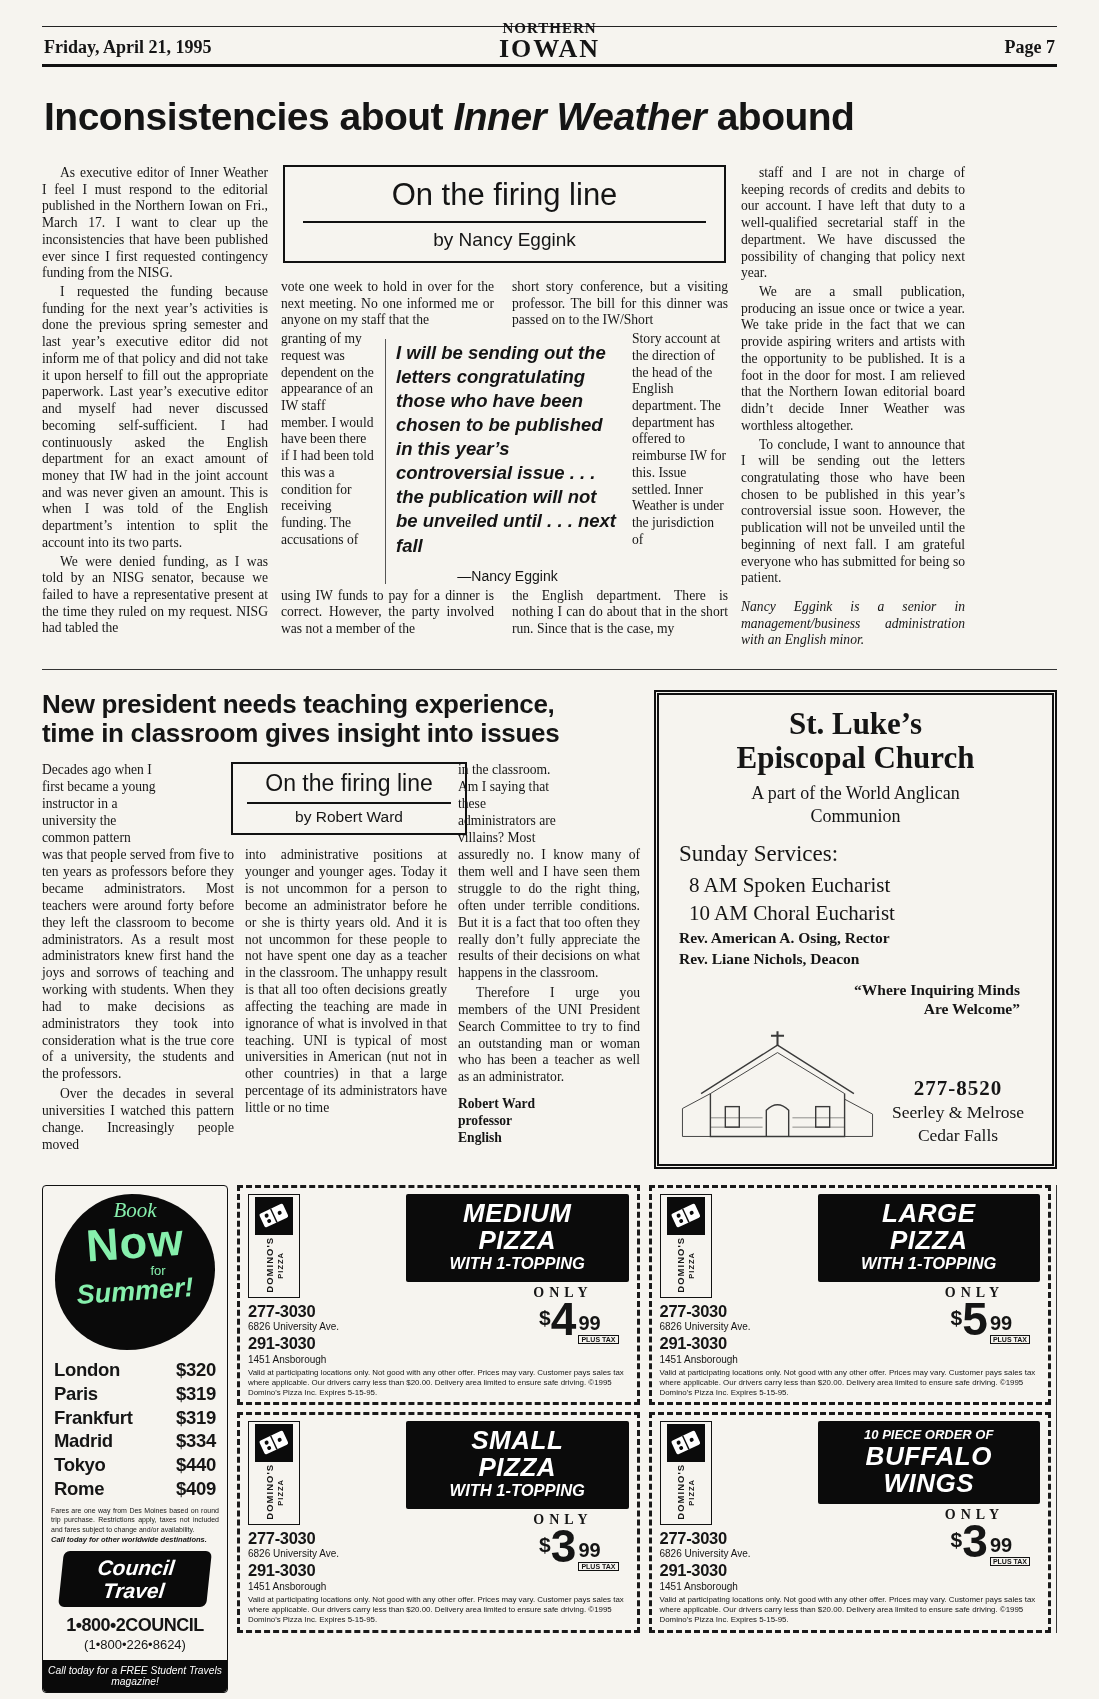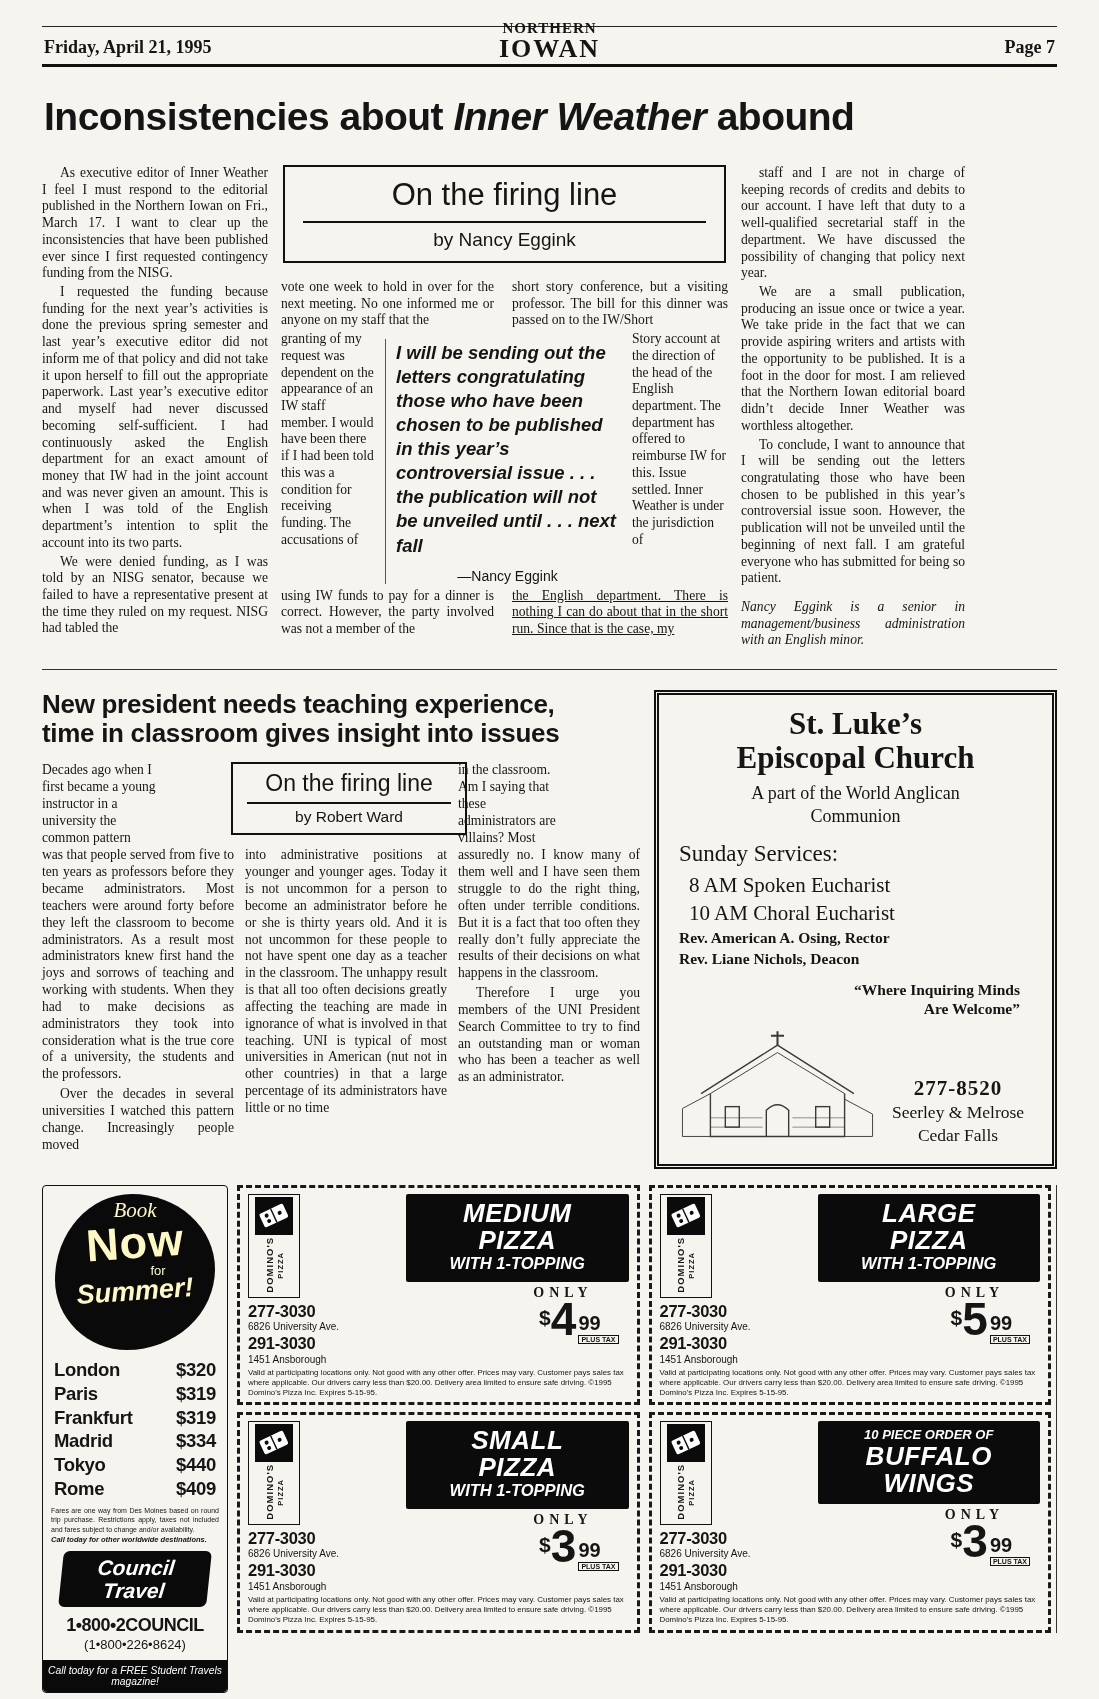--- a/index.html
+++ b/index.html
@@ -31,21 +31,21 @@
   .fb-title{font-family:"Liberation Sans",sans-serif;font-size:31px;border-bottom:2px solid #111;padding-bottom:8px;margin:0 8px 6px;}
   .fb-byline{font-family:"Liberation Sans",sans-serif;font-size:19px;padding-bottom:2px;}
   .a1-c2top{grid-column:1/3;grid-row:2;padding-right:9px;}
   .a1-c3top{grid-column:3/5;grid-row:2;padding-left:9px;}
   .a1-c2nar{grid-column:1;grid-row:3;padding-right:6px;text-align:left !important;}
   .a1-c3nar{grid-column:4;grid-row:3;padding-left:7px;text-align:left !important;}
   .a1-quote{grid-column:2/4;grid-row:3;margin:8px 6px 0 4px;padding:2px 0 0 10px;border-left:1px solid #555;}
   .pq-text{font-family:"Liberation Sans",sans-serif !important;font-weight:bold;font-style:italic;font-size:18.5px !important;line-height:1.3 !important;text-align:left !important;}
   .pq-attr{font-family:"Liberation Sans",sans-serif;font-size:14px;text-align:center;margin-top:10px;}
   .a1-c2bot{grid-column:1/3;grid-row:4;padding-right:9px;margin-top:4px !important;}
-  .a1-c3bot{grid-column:3/5;grid-row:4;padding-left:9px;margin-top:4px !important;text-decoration:underline;}
+  .a1-c3bot{grid-column:3/5;grid-row:4;padding-left:9px;margin-top:4px !important;}
   .bio{font-style:italic;margin-top:12px !important;}
   .section-rule{border-top:1px solid #333;margin:18px 0 20px;}
   
   .mid{display:flex;gap:14px;align-items:stretch;min-height:468px;}
   .a2{width:598px;}
   .a2-headline{font-family:"Liberation Sans",sans-serif;font-weight:bold;font-size:26px;line-height:1.12;margin:0 0 14px 0;letter-spacing:-0.3px;}
   .a2-body{display:grid;grid-template-columns:192px 202px 182px;column-gap:11px;align-content:start;}
   .a2-body p{margin:0;font-size:13.6px;line-height:1.24;text-align:justify;}
   .a2-c1top{grid-column:1;grid-row:1;width:122px;text-align:left !important;}
   .fb-small{grid-column:2;grid-row:1;margin:0 -20px 12px -14px;padding:6px 8px 5px;align-self:start;}
@@ -66,21 +66,21 @@
   .ch-clergy{font-size:15.5px;margin-left:4px;line-height:1.35;font-weight:bold;}
   .ch-tag{font-weight:bold;font-size:15.5px;text-align:right;margin:10px 16px 0 0;line-height:1.25;}
   .ch-bottom{display:flex;flex:1;align-items:flex-end;margin-top:4px;}
   .ch-art{width:205px;height:132px;}
   .ch-right{flex:1;text-align:center;padding-bottom:8px;}
   .ch-phone{font-weight:bold;font-size:21px;letter-spacing:1px;}
   .ch-addr{font-size:17.5px;line-height:1.3;}
   
   .bottom{display:flex;margin-top:16px;align-items:flex-start;}
   .travel{width:186px;border:1px solid #111;border-radius:4px;padding:8px;box-sizing:border-box;font-family:"Liberation Sans",sans-serif;}
-  .tv-logo{background:#0a0a0a;color:#fef9c3;border-radius:48% 52% 55% 45%/55% 48% 52% 45%;height:152px;text-align:center;padding-top:4px;margin:0 4px 8px;}
+  .tv-logo{background:#0a0a0a;color:#86efac;border-radius:48% 52% 55% 45%/55% 48% 52% 45%;height:152px;text-align:center;padding-top:4px;margin:0 4px 8px;}
   .tv-book{font-family:"Liberation Serif",serif;font-style:italic;font-size:21px;}
   .tv-now{font-weight:bold;font-size:45px;line-height:0.9;transform:rotate(-4deg);letter-spacing:1px;}
   .tv-for{font-size:13px;margin-left:46px;line-height:1;}
   .tv-summer{font-weight:bold;font-style:italic;font-size:27px;transform:rotate(-4deg);line-height:1.05;}
   .dest-row{display:flex;justify-content:space-between;font-weight:bold;font-size:18.5px;line-height:1.28;padding:0 3px;letter-spacing:-0.3px;}
   .tv-fine{font-size:7px;line-height:1.3;margin-top:6px;text-align:justify;}
   .tv-fine-b{font-size:7.5px;font-weight:bold;font-style:italic;margin-top:1px;}
   .tv-brand{background:#0a0a0a;color:#fff;text-align:center;font-weight:bold;font-style:italic;font-size:21px;line-height:1.1;border-radius:6px;padding:5px 0;margin:7px 10px 0;transform:skewX(-6deg);}
   .tv-phone1{font-weight:bold;font-size:18px;text-align:center;margin-top:8px;letter-spacing:-0.5px;}
   .tv-phone2{font-size:13px;text-align:center;margin-top:1px;}
@@ -180,20 +180,25 @@
           <div class="a2-col1">
             <p>was that people served from five to ten years as professors before they became administrators. Most teachers were around forty before they left the classroom to become administrators. As a result most administrators knew first hand the joys and sorrows of teaching and working with students. When they had to make decisions as administrators they took into consideration what is the true core of a university, the students and the professors.</p>
             <p class="gap indent">Over the decades in several universities I watched this pattern change. Increasingly people moved</p>
           </div>
           <div class="a2-col2">
             <p>into administrative positions at younger and younger ages. Today it is not uncommon for a person to become an administrator before he or she is thirty years old. And it is not uncommon for these people to not have spent one day as a teacher in the classroom. The unhappy result is that all too often decisions greatly affecting the teaching are made in ignorance of what is involved in that teaching. UNI is typical of most universities in American (nut not in other countries) in that a large percentage of its administrators have little or no time</p>
           </div>
           <div class="a2-col3">
             <p>assuredly no. I know many of them well and I have seen them struggle to do the right thing, often under terrible conditions. But it is a fact that too often they really don’t fully appreciate the results of their decisions on what happens in the classroom.</p>
             <p class="gap indent">Therefore I urge you members of the UNI President Search Committee to try to find an outstanding man or woman who has been a teacher as well as an administrator.</p>
+            <div class="signature">
+              <div>Robert Ward</div>
+              <div>professor</div>
+              <div>English</div>
+            </div>
           </div>
         </div>
       </div>
 
       <aside class="church">
         <div class="ch-title">
           <div>St. Luke’s</div>
           <div>Episcopal Church</div>
         </div>
         <div class="ch-sub">

